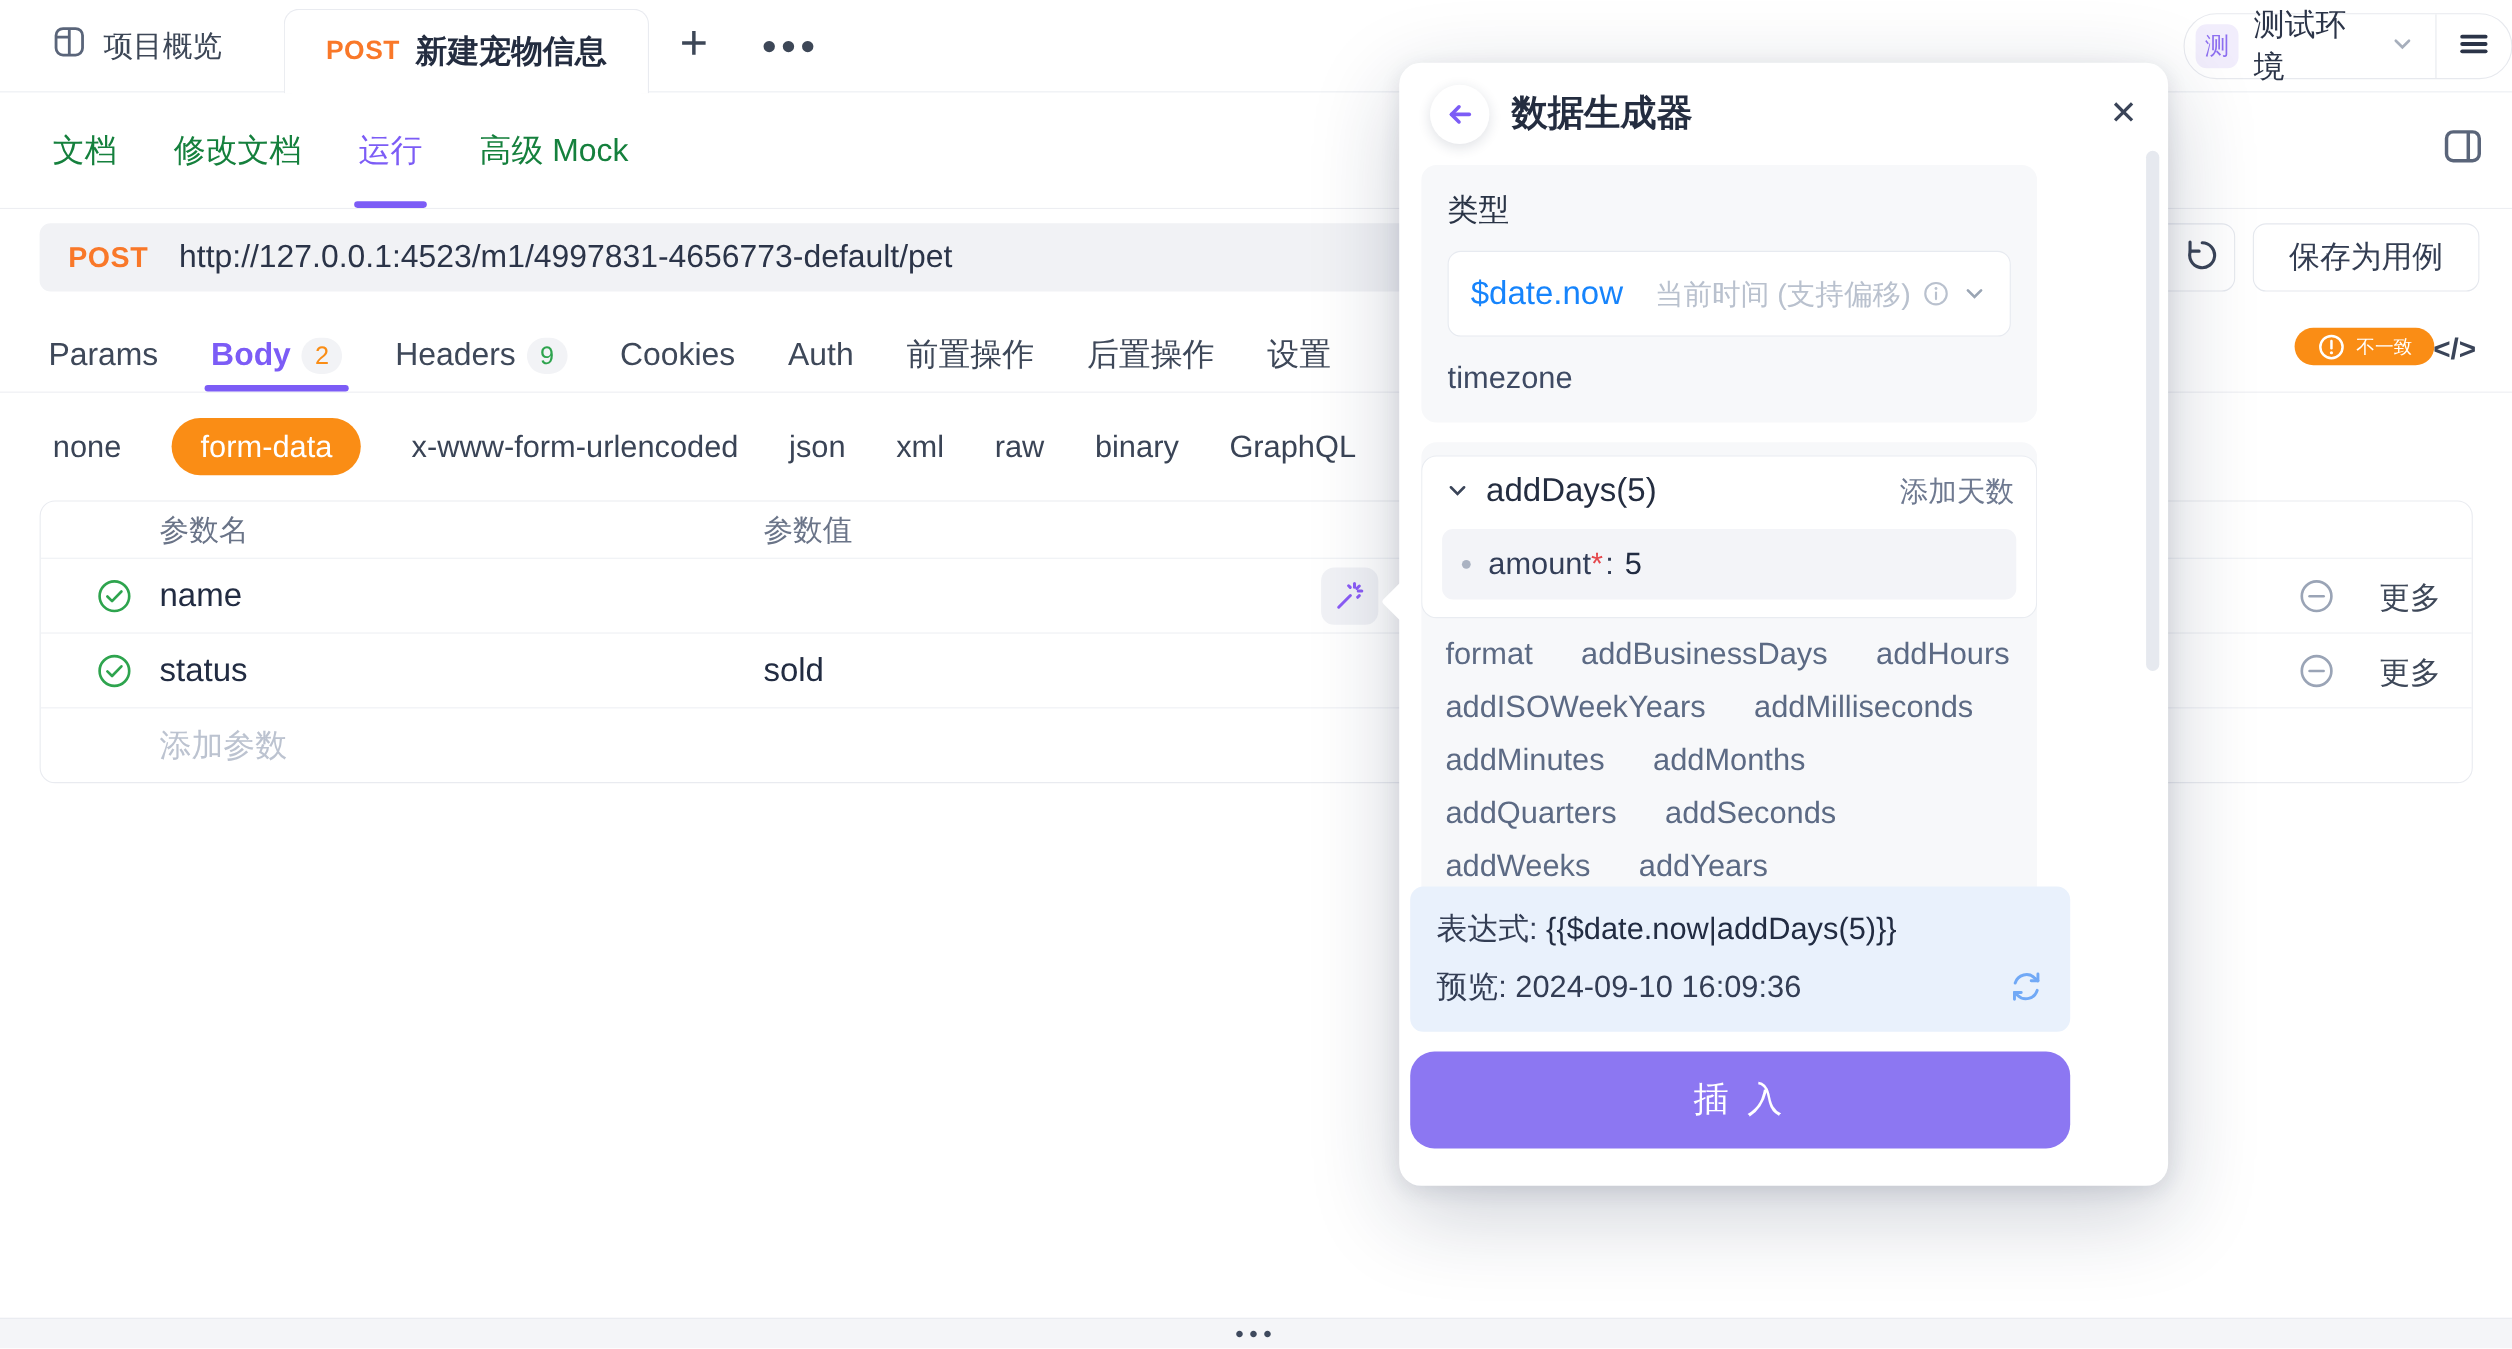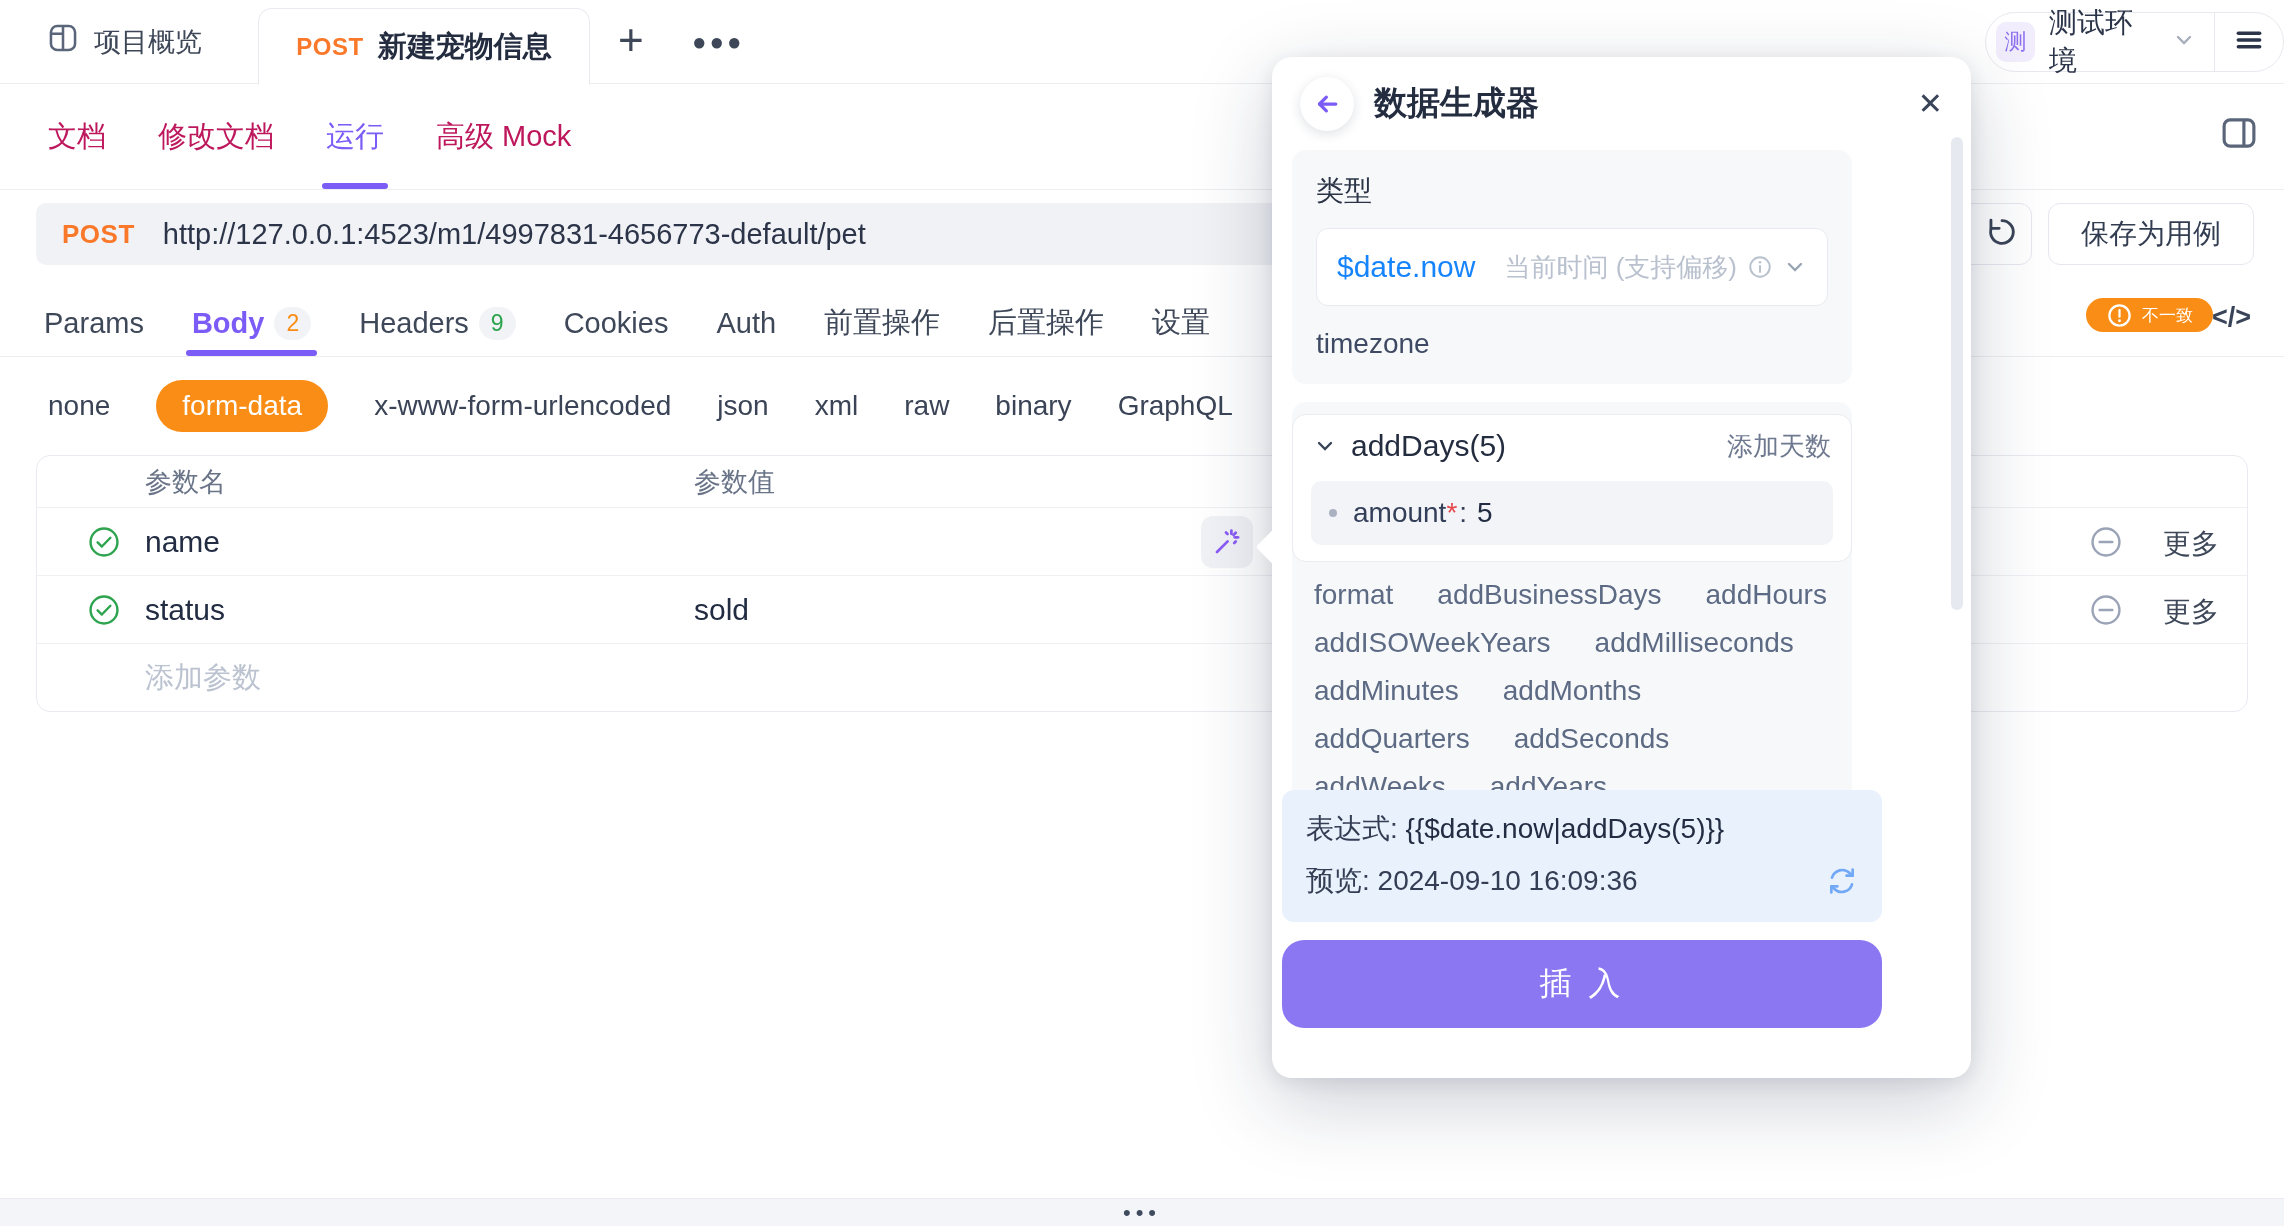--- a/index.html
+++ b/index.html
@@ -27,21 +27,21 @@
     position:absolute; left:1985px; top:12px; height:60px; padding:0 18px 0 10px;
     border:1px solid #e7e9ee; border-radius:30px; background:#fff;
     display:flex; align-items:center; gap:14px;
   }
   .env-badge { width:40px; height:40px; border-radius:10px; background:#f1edfc; color:#8d6ff0; font-size:22px; display:flex; align-items:center; justify-content:center; }
   .env-label { font-size:28px; color:#2b3448; }
   .env-pill .divider { width:1px; height:58px; background:#e7e9ee; margin:0 4px; }
 
   
   .docnav { top:84px; height:106px; border-bottom:1px solid #edeef2; display:flex; align-items:stretch; padding-left:48px; gap:52px; }
-  .docnav .nav-item { position:relative; display:flex; align-items:center; font-size:29px; color:#be185d; cursor:pointer; }
+  .docnav .nav-item { position:relative; display:flex; align-items:center; font-size:29px; color:#15803d; cursor:pointer; }
   .docnav .nav-item.active { color:#7c5cf6; }
   .docnav .nav-item.active::after { content:""; position:absolute; left:-4px; right:-4px; bottom:0; height:6px; border-radius:3px; background:#7c5cf6; }
   .split-icon { position:absolute; right:24px; top:28px; cursor:pointer; }
 
   
   .urlrow { top:190px; height:100px; }
   .urlbox {
     position:absolute; left:36px; top:13px; width:1856px; height:62px;
     background:#f1f2f5; border-radius:10px; display:flex; align-items:center; padding-left:26px; gap:28px;
   }
@@ -128,21 +128,21 @@
   .func-tag { margin-left:auto; font-size:26px; color:#6e7990; }
   .param-row { margin:4px 18px 0; background:#f3f4f8; border-radius:10px; height:64px; display:flex; align-items:center; padding:0 18px; font-size:28px; }
   .param-dot { width:8px; height:8px; border-radius:50%; background:#aab2c2; margin-right:16px; }
   .param-name { color:#333e58; }
   .param-req { color:#e5484d; }
   .param-sep { color:#333e58; margin:0 10px 0 2px; }
   .param-value { color:#222c42; }
   .func-links { padding:18px 22px 14px; display:flex; flex-wrap:wrap; column-gap:44px; row-gap:18px; }
   .func-link { font-size:28px; color:#5c6a84; cursor:pointer; line-height:30px; }
   .func-more { padding:2px 22px 18px; display:flex; align-items:center; gap:10px; font-size:28px; color:#5c6a84; cursor:pointer; }
-  .dlg-footer { position:absolute; left:10px; bottom:50px; width:600px; }
+  .dlg-footer { position:absolute; left:10px; bottom:34px; width:600px; }
   .expr-panel { background:#e9f1fc; border-radius:12px; padding:20px 24px 22px; }
   .expr-line { font-size:28px; color:#333d54; }
   .expr-line .val { color:#222c42; }
   .prev-line { margin-top:14px; display:flex; align-items:center; font-size:28px; color:#333d54; }
   .prev-refresh { margin-left:auto; cursor:pointer; display:flex; }
   .insert-btn {
     margin-top:18px; height:88px; width:100%; border:none; border-radius:22px;
     background:#8c77f2; color:#fff; font-size:32px; letter-spacing:4px; cursor:pointer;
     font-family:inherit; display:flex; align-items:center; justify-content:center;
   }

